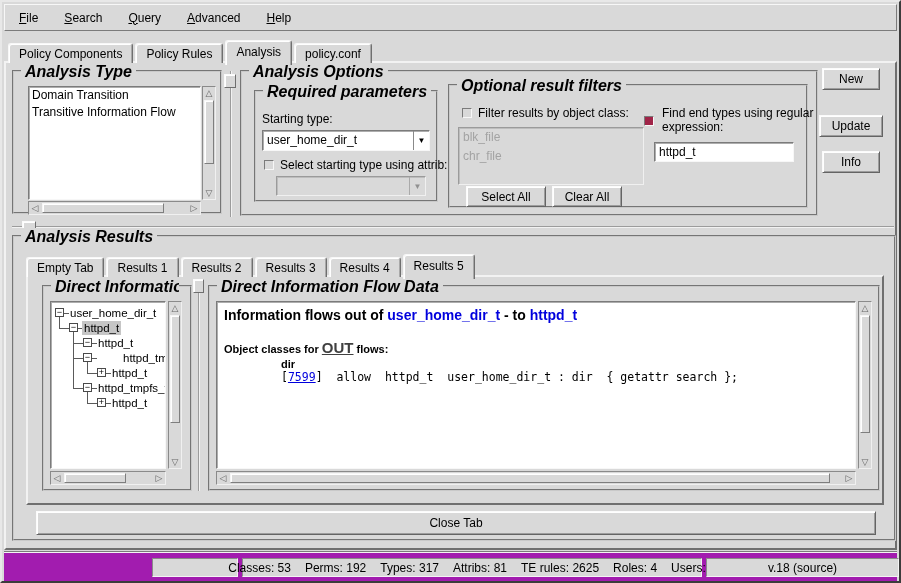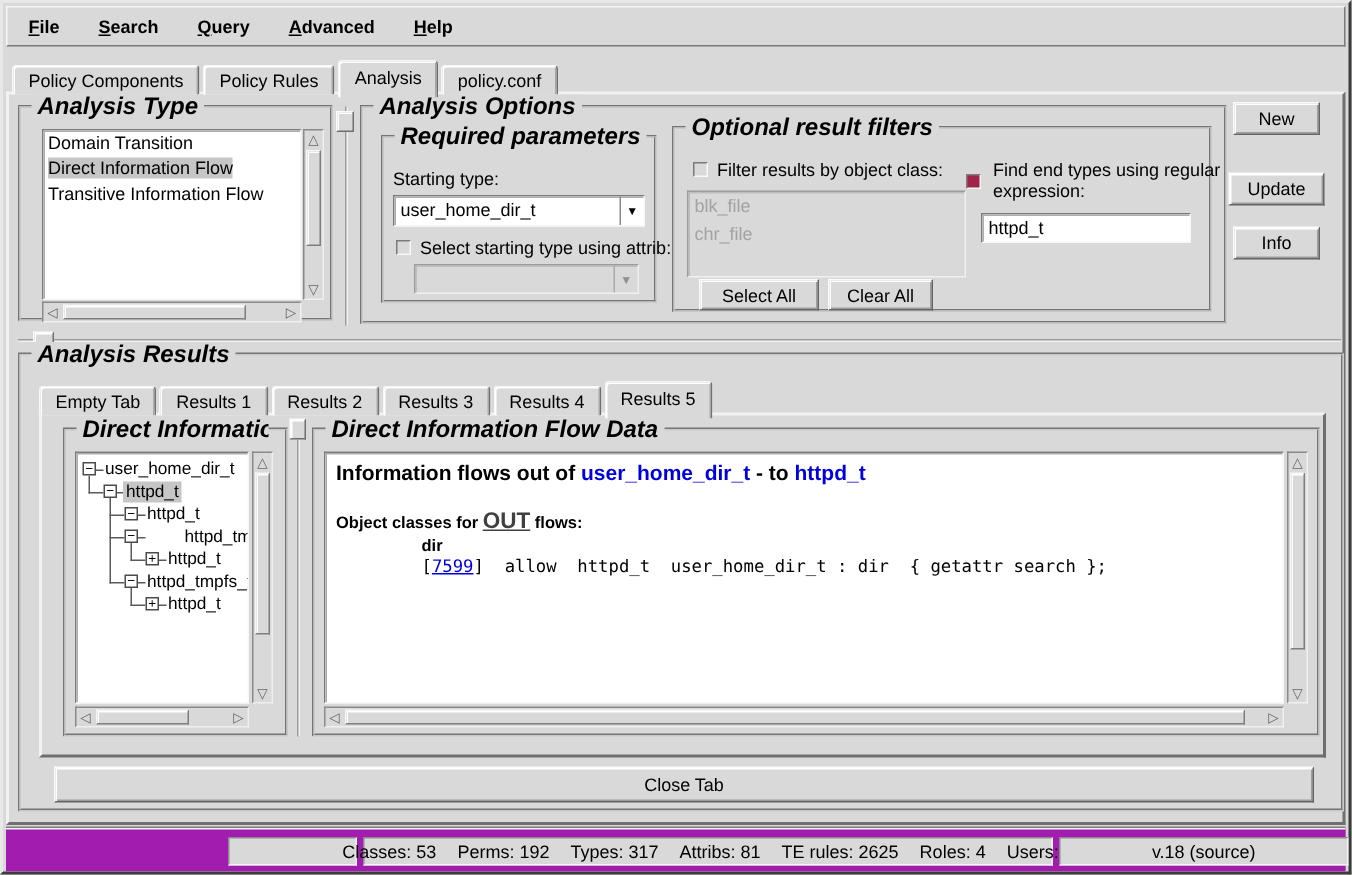--- a/index.html
+++ b/index.html
@@ -10,21 +10,21 @@
     position:relative; width:901px; height:583px; background:#d9d9d9;
     border:2px solid; border-color:#e8e8e8 #3c3c3c #3c3c3c #e8e8e8;
     overflow:hidden;
   }
   .raised1 { border:1px solid; border-color:#f7f7f7 #7b7b7b #7b7b7b #f7f7f7; }
   .raised2 { border:2px solid; border-color:#f2f2f2 #6f6f6f #6f6f6f #f2f2f2; }
 
   
   .menubar {
     position:absolute; left:2px; top:2px; width:893px; height:27px;
-    background:#d9d9d9; display:flex; align-items:center; gap:14px; padding-left:8px;font-weight:bold;
+    background:#d9d9d9; display:flex; align-items:center; gap:14px; padding-left:8px;
   }
   .menu-item { padding:2px 6px; cursor:default; }
   .menu-item u { text-decoration:underline; }
 
   
   .main-tabs { position:absolute; left:6px; top:36px; height:25px; display:flex; align-items:flex-end; z-index:6; }
   .tab {
     background:#d9d9d9; border:1px solid; border-color:#f7f7f7 #6f6f6f transparent #f7f7f7;
     border-bottom:none; border-radius:3px 3px 0 0; padding:0 10px;
     height:20px; display:flex; align-items:center; margin-right:2px;
@@ -150,21 +150,20 @@
         <span>policy.conf</span>
       </div>
   </div>
 
   <div class="main-content">
 
     <div class="lframe" style="left:6px; top:7px; width:210px; height:144px;">
       <span class="lframe-title">Analysis Type</span>
       <div class="whitebox atype-list" style="left:14px; top:14px; width:173px; height:114px;">
         <div class="atype-item"><span>Domain Transition</span></div>
-        <div class="atype-item"><span class="sel">Direct Information Flow</span></div>
         <div class="atype-item"><span>Transitive Information Flow</span></div>
       </div>
       <div class="sb" style="left:188px; top:14px; width:14px; height:114px;">
         <span class="sb-arrow" style="top:0;left:0;">△</span>
         <span class="sb-thumb" style="left:1px; top:13px; width:10px; height:64px;"></span>
         <span class="sb-arrow" style="bottom:0;left:0;">▽</span>
       </div>
       <div class="sb" style="left:14px; top:129px; width:173px; height:14px;">
         <span class="sb-arrow" style="left:0;top:0;">◁</span>
         <span class="sb-thumb" style="left:13px; top:1px; width:122px; height:10px;"></span>

